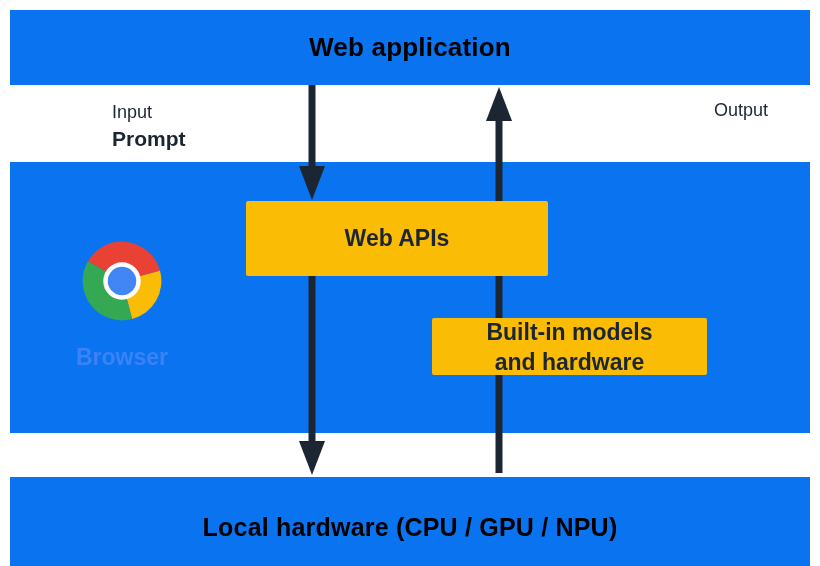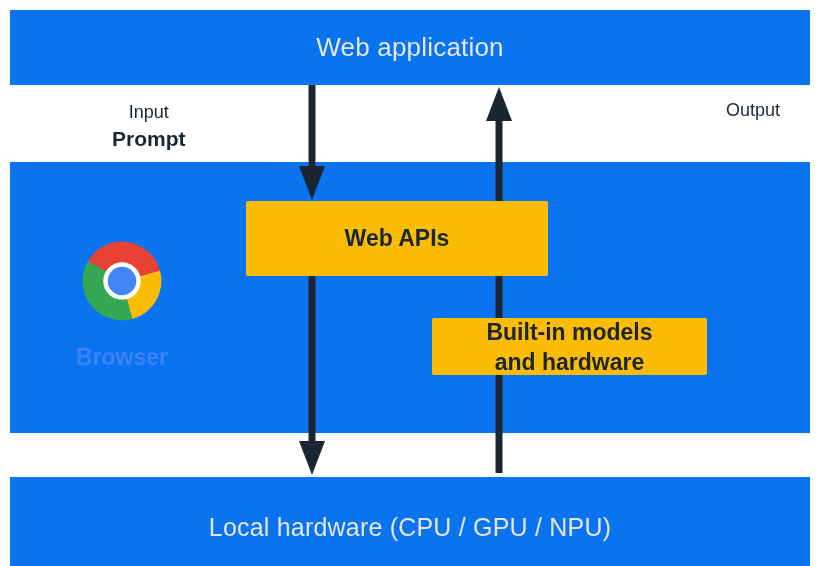--- a/index.html
+++ b/index.html
@@ -6,30 +6,30 @@
   .canvas {
     position:relative; width:820px; height:566px; background:#ffffff;
     font-family:"Liberation Sans","DejaVu Sans",sans-serif; overflow:hidden;
   }
   .bar {
     position:absolute; left:10px; width:800px; background:var(--blue);
     display:flex; align-items:center; justify-content:center;
   }
   .top-bar { top:10px; height:75px; }
   .bottom-bar { top:477px; height:100px; }
-  .bar-label { color:#e5e5e5; font-weight:normal; font-size:25px; letter-spacing:0.2px; }
+  .bar-label { color:#000000; font-weight:bold; font-size:25px; letter-spacing:0.2px; }
 
   .panel {
     position:absolute; left:10px; top:162px; width:800px; height:271px;
     background:var(--blue);
   }
 
   .io-group { position:absolute; color:var(--dark); }
-  .io-left  { left:112px; top:100px; text-align:center; }
-  .io-right { right:40px; top:98px; text-align:right; }
+  .io-left  { left:112px; top:100px; text-align:left; }
+  .io-right { right:52px; top:98px; text-align:right; }
   .io-caption { font-size:18px; font-weight:400; line-height:25px; }
   .io-value   { font-size:21px; font-weight:bold;  line-height:28px; }
 
   .chrome-logo { position:absolute; left:77px; top:236px; width:90px; height:90px; }
   .browser-label {
     position:absolute; left:42px; top:344px; width:160px; text-align:center;
     color:#3b82f6; font-weight:bold; font-size:23px;
   }
 
   .arrows { position:absolute; left:0; top:0; width:820px; height:566px; pointer-events:none; }

